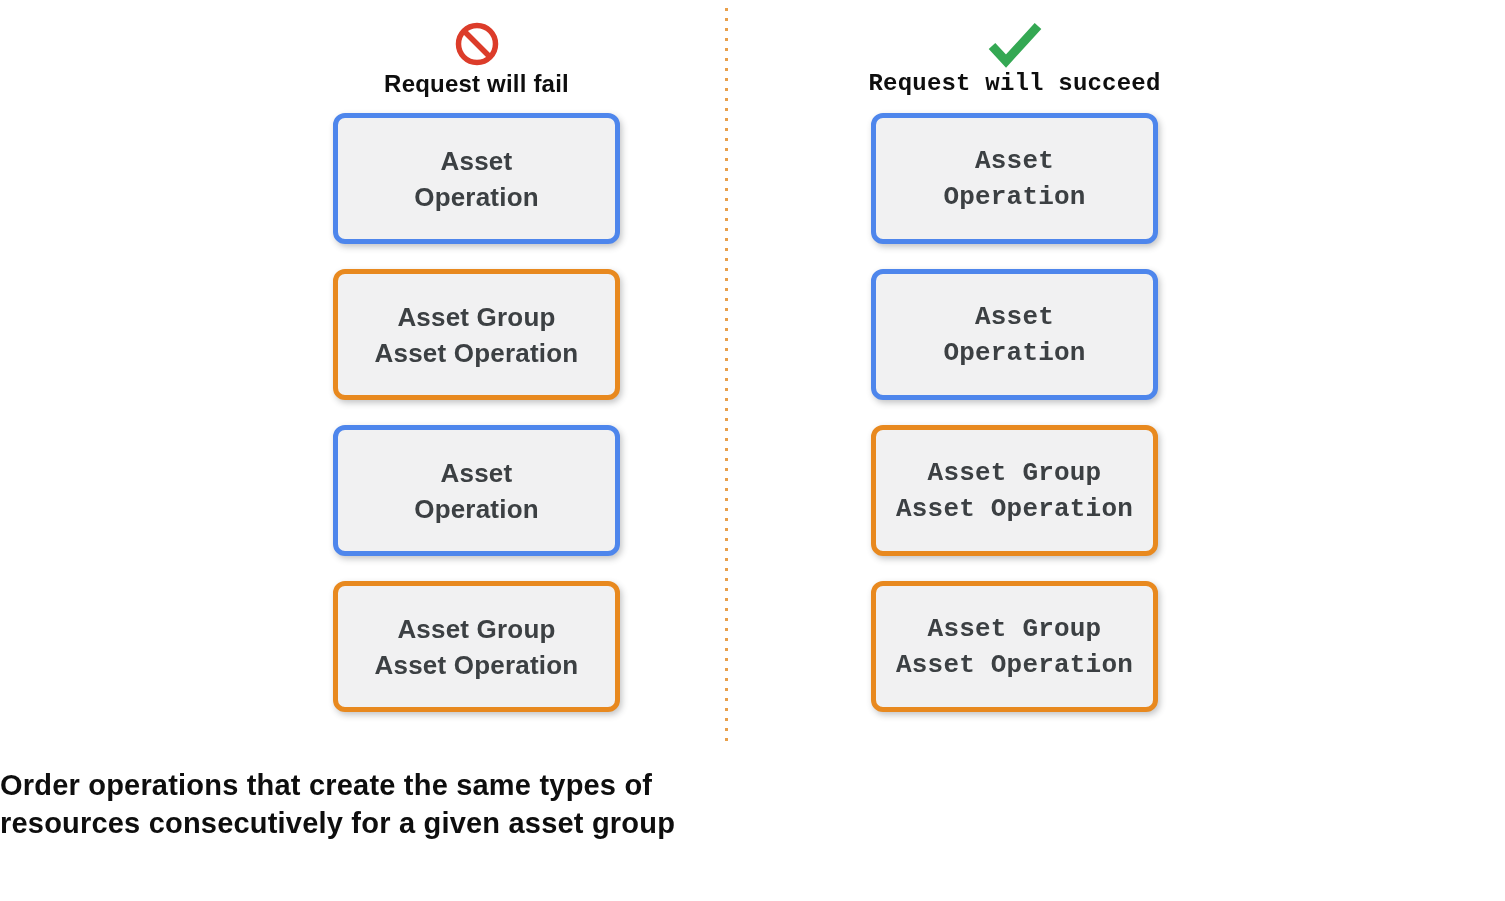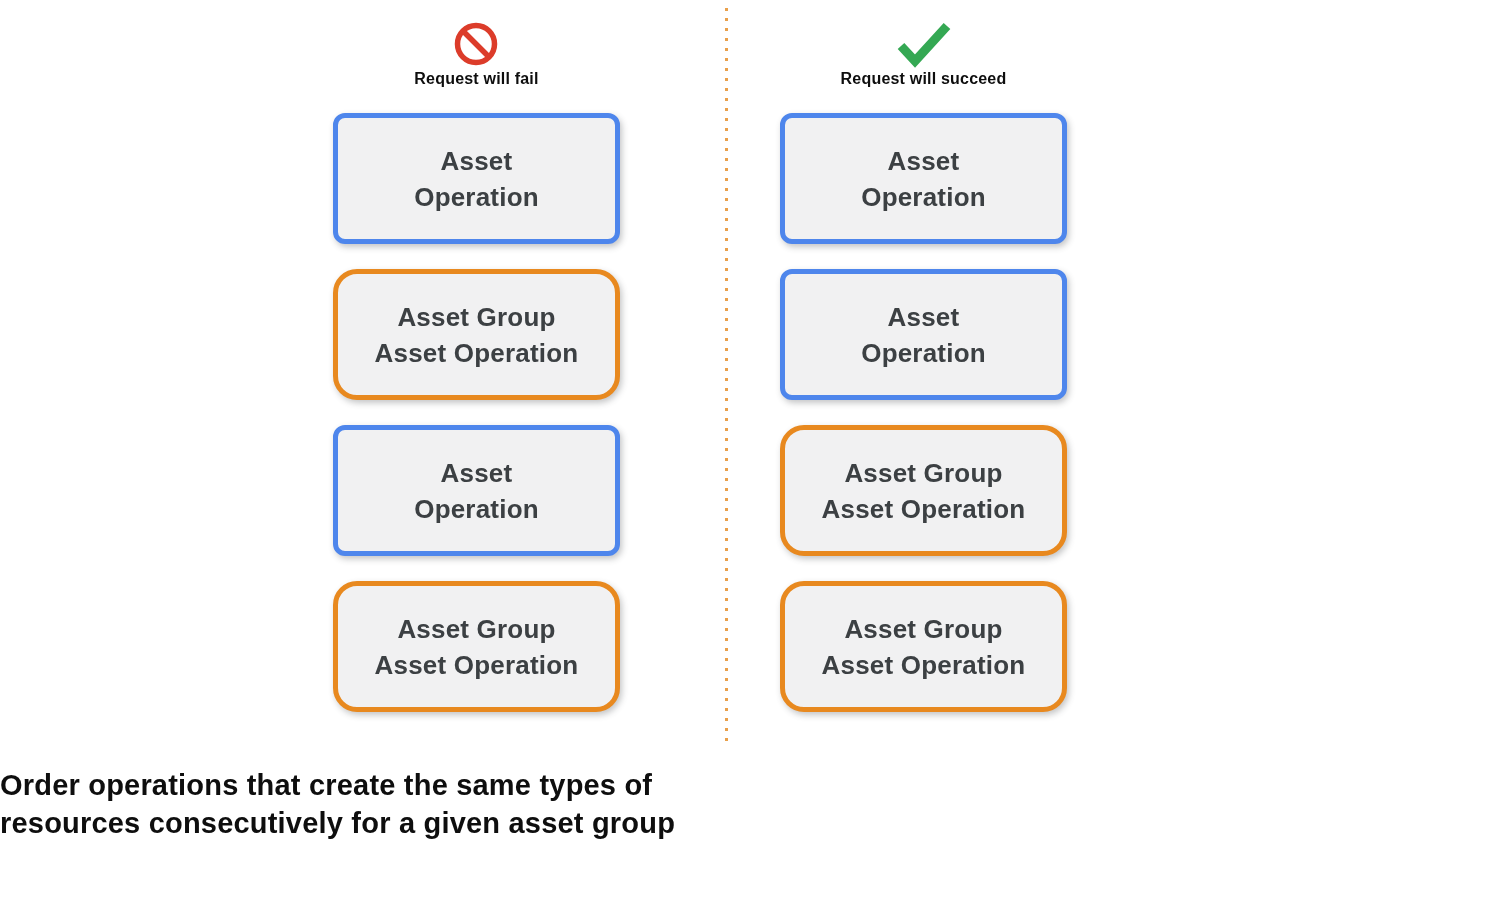--- a/index.html
+++ b/index.html
@@ -24,36 +24,36 @@
   }
   .column {
     position: absolute;
     top: 18px;
     width: 287px;
     display: flex;
     flex-direction: column;
     align-items: center;
   }
   .column.left  { left: 333px; }
-  .column.right { left: 780px; }
+  .column.right { left: 871px; font-family: Liberation Mono, monospace; }
   .col-header {
     height: 95px;
     display: flex;
     flex-direction: column;
     align-items: center;
     justify-content: flex-start;
   }
   .icon-slot {
     height: 52px;
     display: flex;
     align-items: center;
     justify-content: center;
   }
   .col-title {
-    font-size: 16px;
+    font-size: 24px;
     font-weight: bold;
     color: var(--heading);
     letter-spacing: 0.2px;
     white-space: nowrap;
   }
   .boxes {
     display: flex;
     flex-direction: column;
     gap: 25px;
     width: 100%;
@@ -63,21 +63,21 @@
     height: 131px;
     background: var(--box-fill);
     border: 5px solid;
     border-radius: 12px;
     display: flex;
     align-items: center;
     justify-content: center;
     box-shadow: 2px 3px 6px rgba(60,64,67,0.30);
   }
   .box.blue   { border-color: var(--blue); }
-  .box.orange { border-color: var(--orange); border-radius: 24px; }
+  .box.orange { border-color: var(--orange); }
   .box-label {
     font-size: 26px;
     font-weight: bold;
     color: var(--box-text);
     text-align: center;
     line-height: 36px;
     white-space: pre-line;
     letter-spacing: 0.2px;
   }
   .divider {

